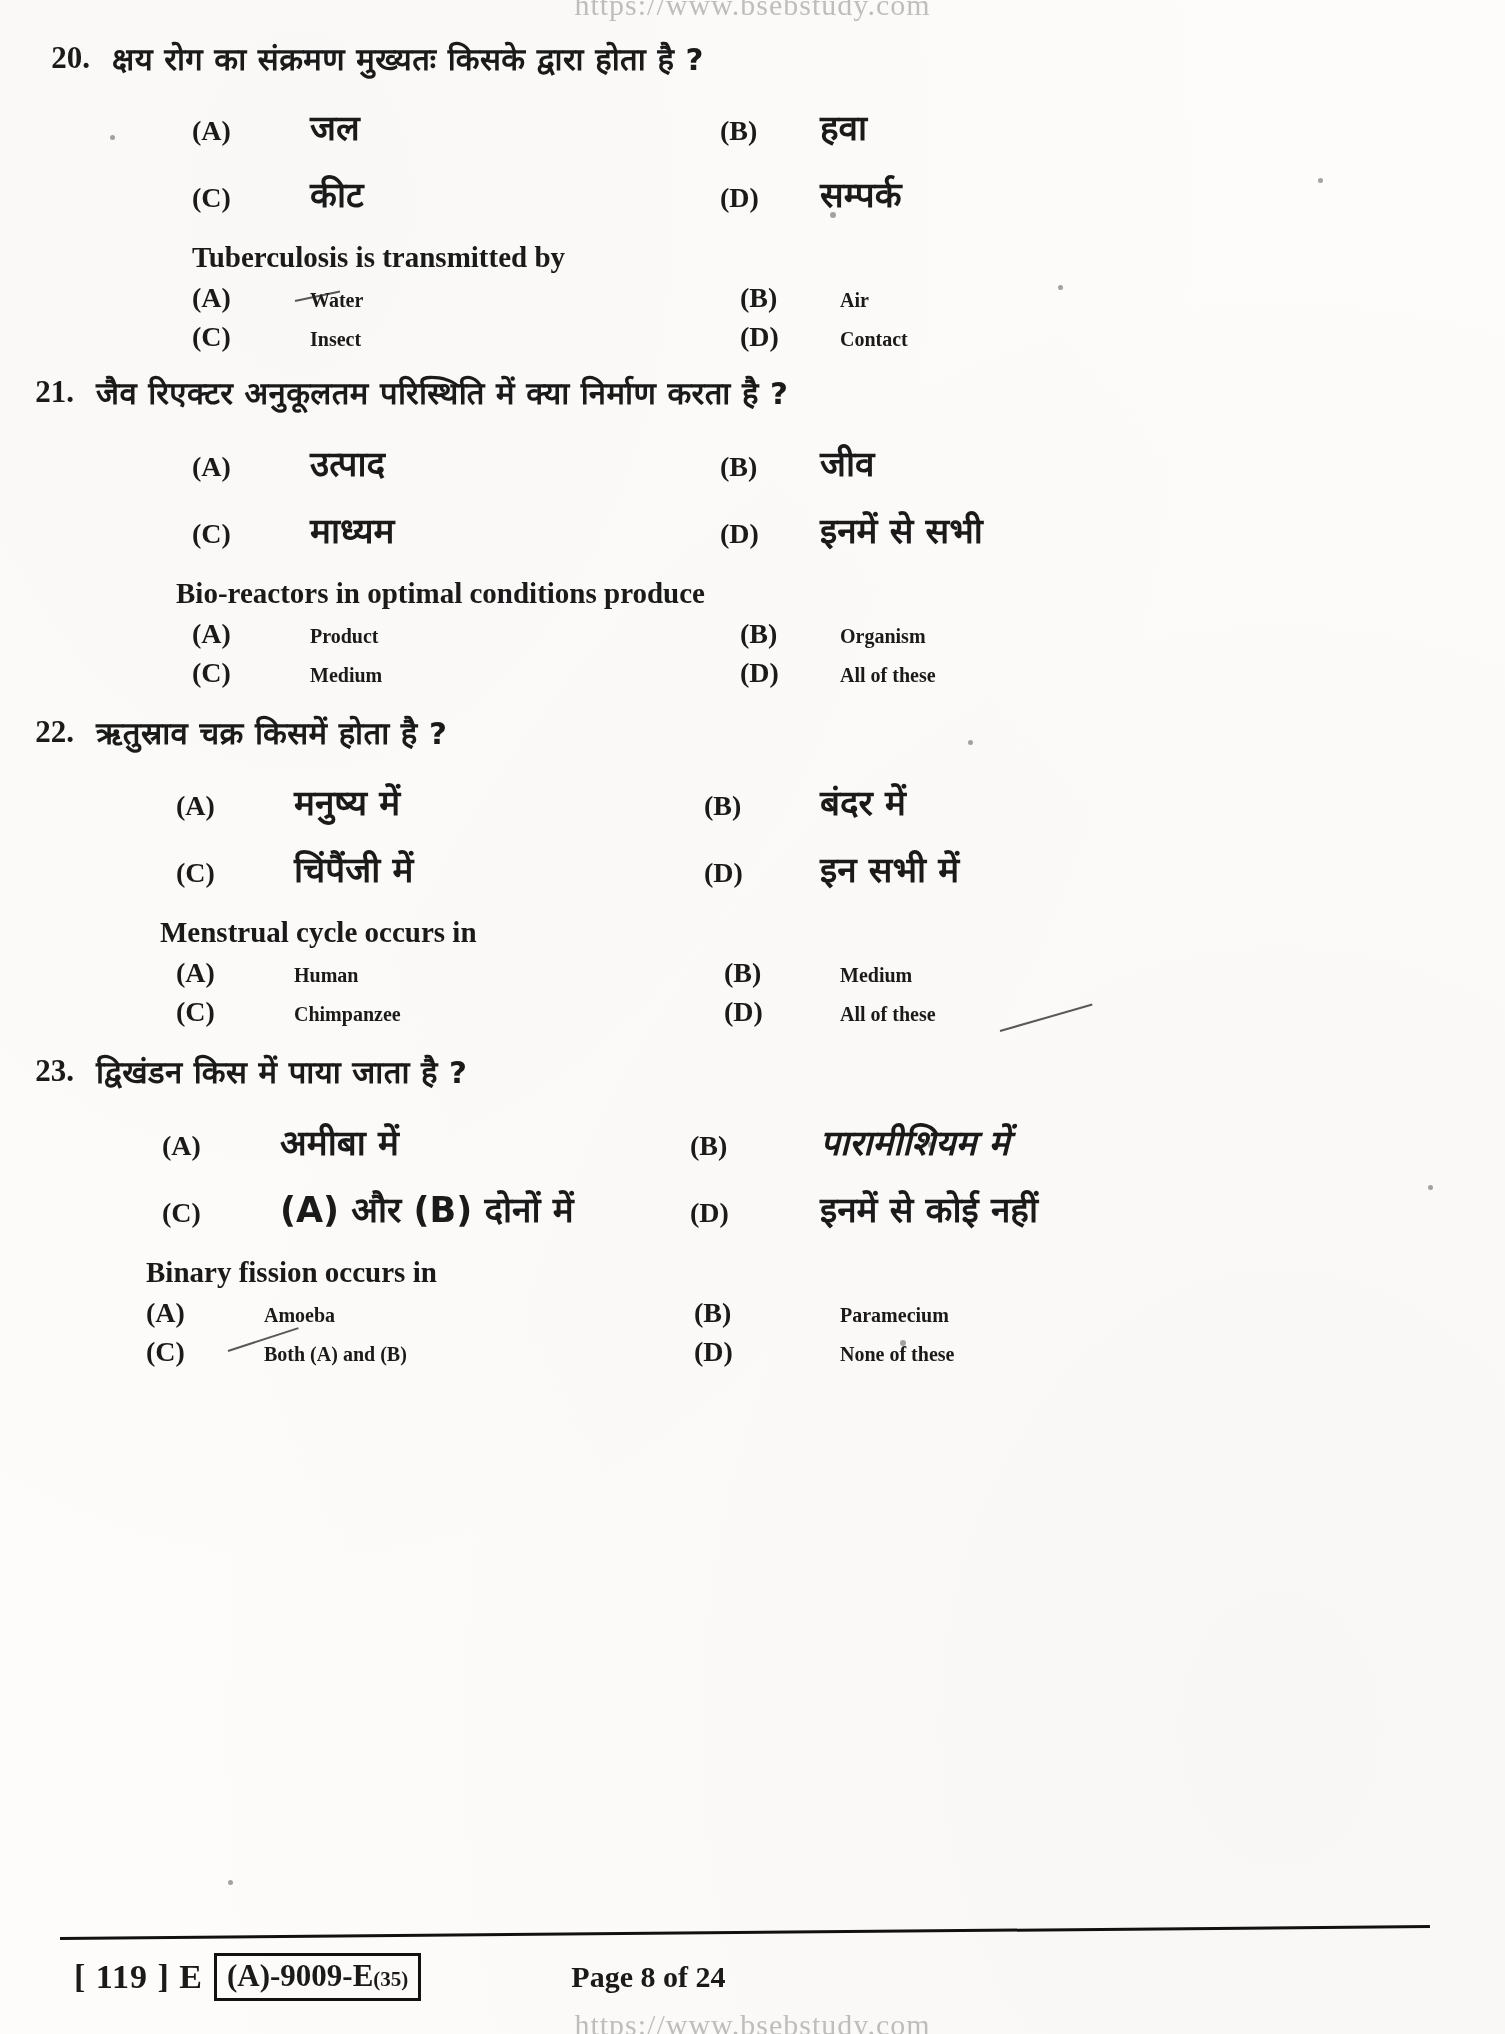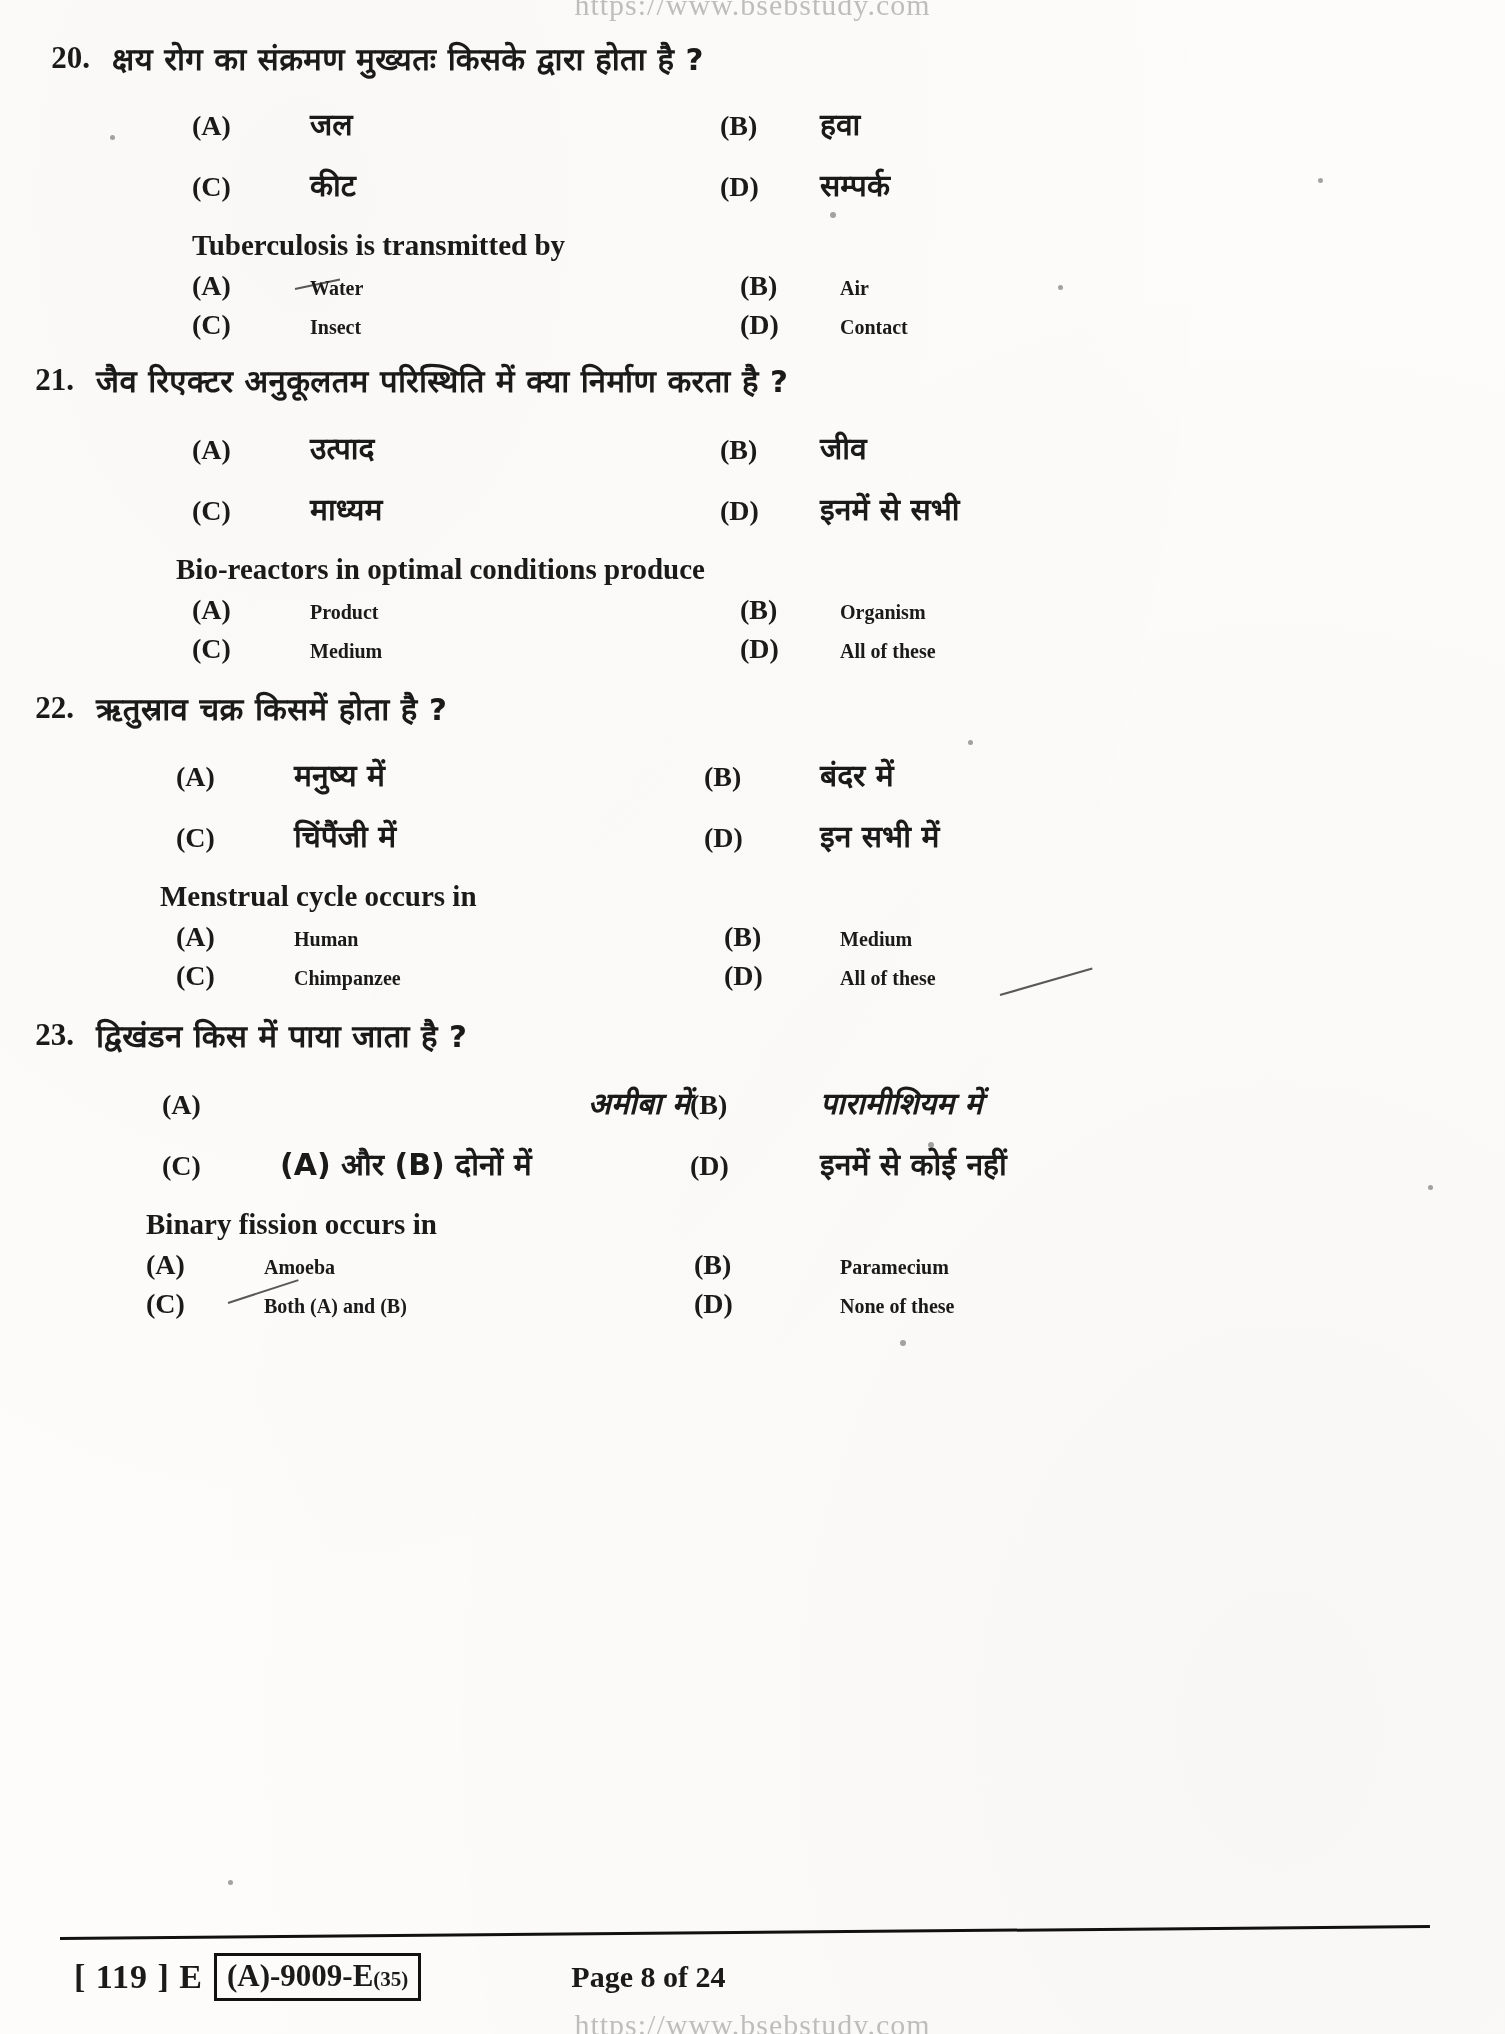--- a/index.html
+++ b/index.html
@@ -87,21 +87,21 @@
   .opt-label {
     font-size: 28px;
     font-weight: bold;
     font-family: "Liberation Serif", serif;
     text-align: right;
     padding-right: 26px;
     box-sizing: border-box;
   }
 
   .opt-hi {
-    font-size: 30px;
+    font-size: 35px;
     font-family: "DejaVu Sans", sans-serif;
     font-weight: 600;
     padding-bottom: 20px;
   }
   .opt-en {
     font-size: 20px;
     font-family: "Liberation Serif", serif;
     font-weight: bold;
     padding-bottom: 9px;
   }
@@ -327,21 +327,21 @@
     <div class="qblock" style="margin-top:18px;">
       <div class="qhead">
         <div class="qnum" style="width:96px;">23.</div>
         <div class="qtext-hi">द्विखंडन किस में पाया जाता है ?</div>
       </div>
 
       <div style="height:26px"></div>
 
       <div class="row hi-row" style="padding-left:162px;">
         <div class="cellA opt-label" style="text-align:left;width:118px;">(A)</div>
-        <div class="cellTextL opt-hi" style="font-style:italic;text-align:right;">अमीबा में</div>
+        <div class="cellTextL opt-hi" style="">अमीबा में</div>
         <div class="cellB opt-label" style="text-align:left;width:130px;">(B)</div>
         <div class="opt-hi" style="font-style:italic;">पारामीशियम में</div>
       </div>
 
       <div class="row hi-row" style="padding-left:162px;">
         <div class="cellA opt-label" style="text-align:left;width:118px;">(C)</div>
         <div class="cellTextL opt-hi">(A) और (B) दोनों में</div>
         <div class="cellB opt-label" style="text-align:left;width:130px;">(D)</div>
         <div class="opt-hi">इनमें से कोई नहीं</div>
       </div>

